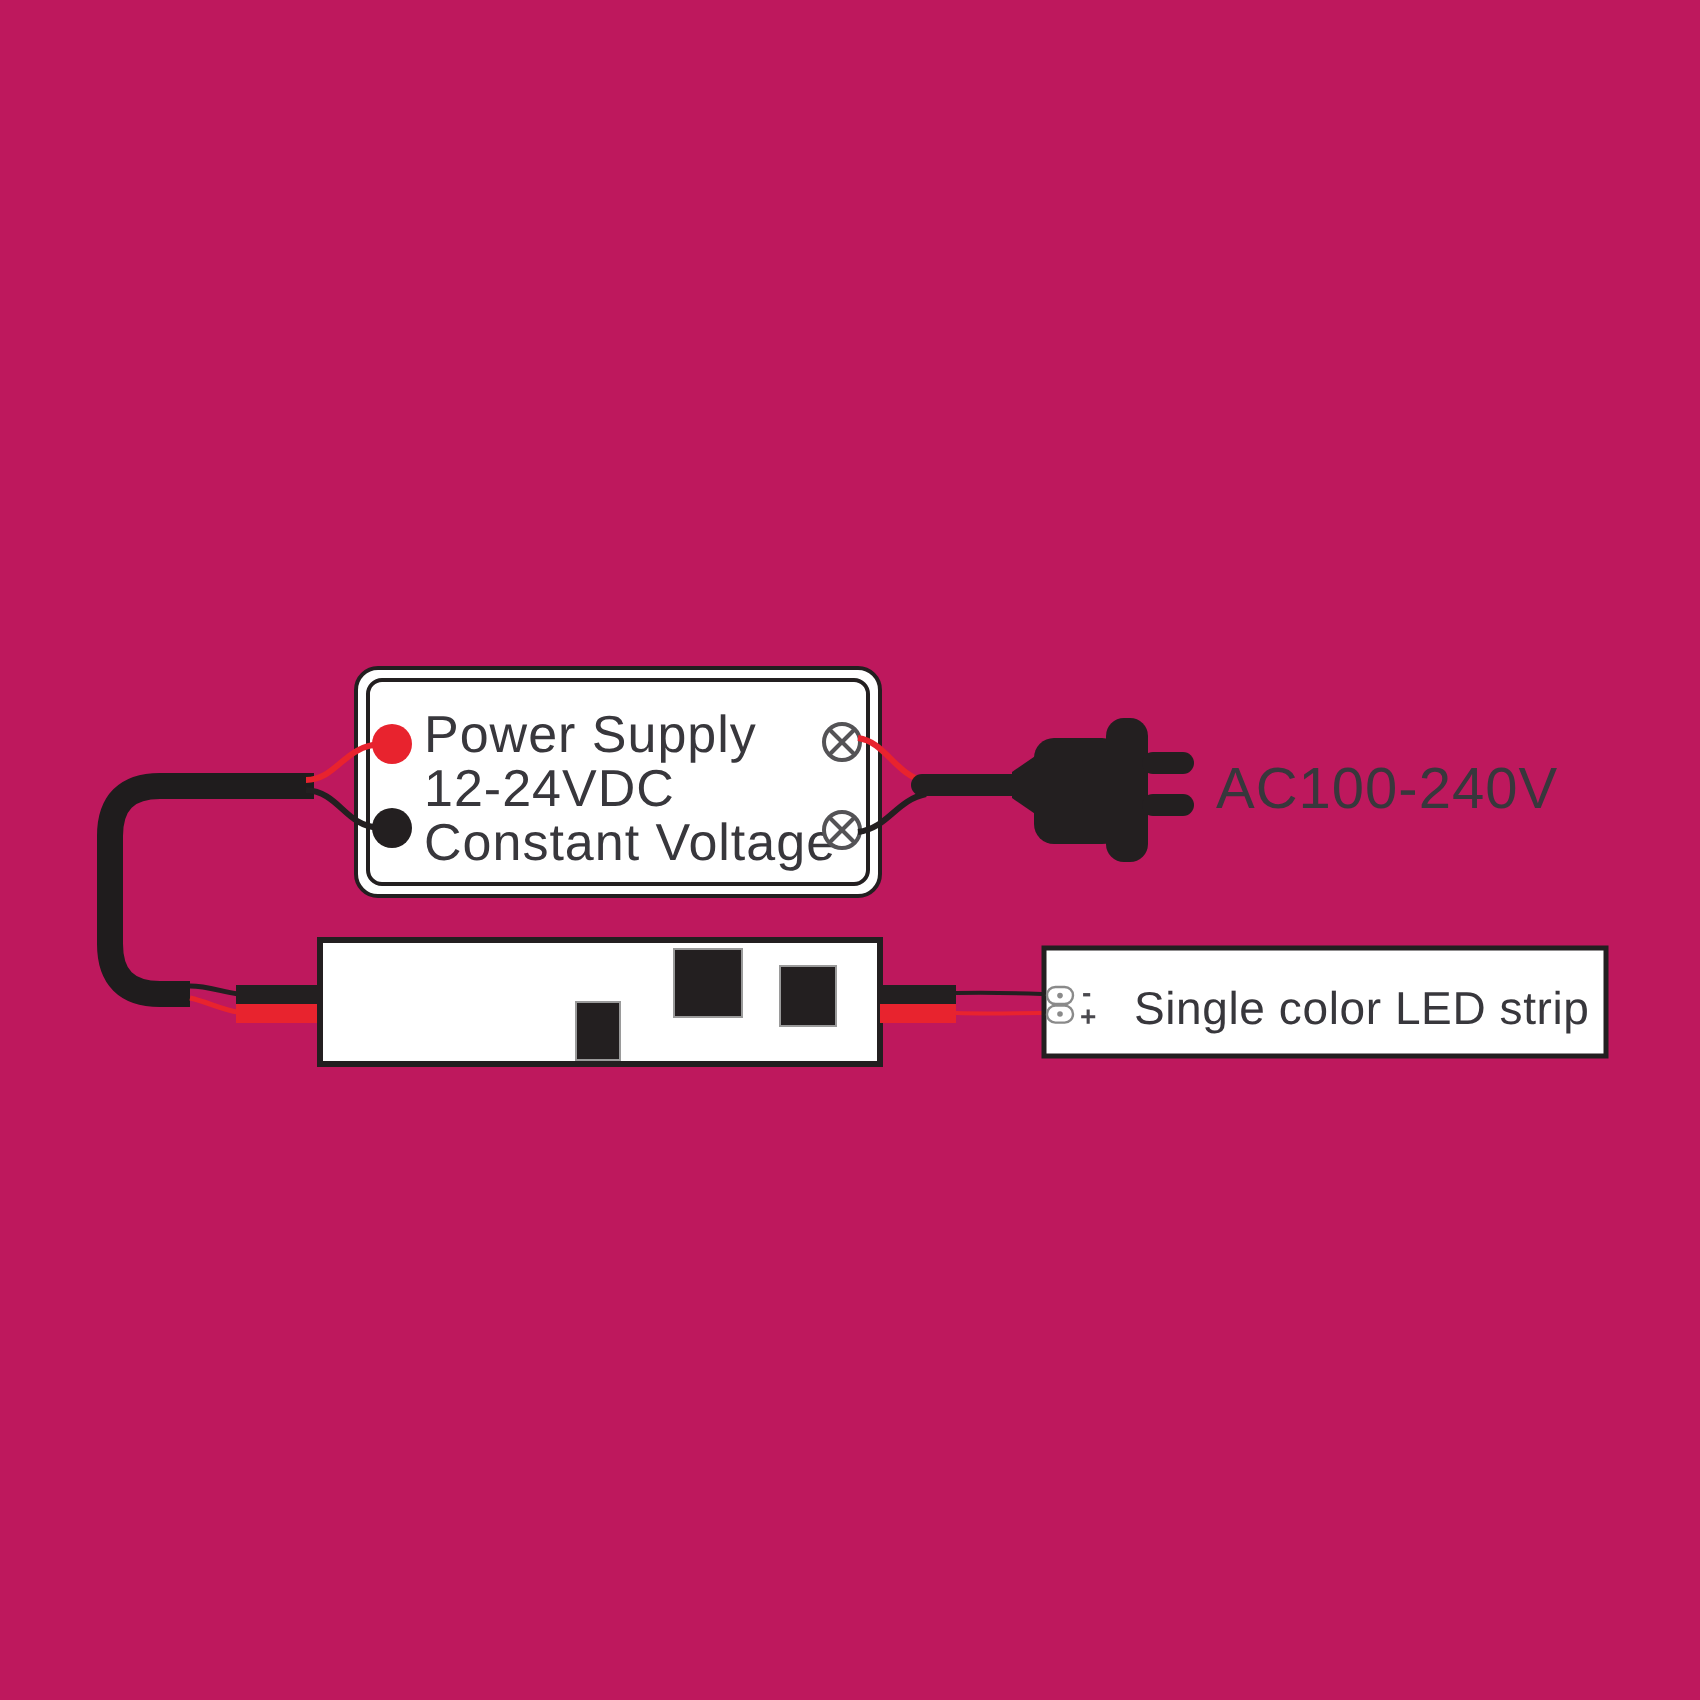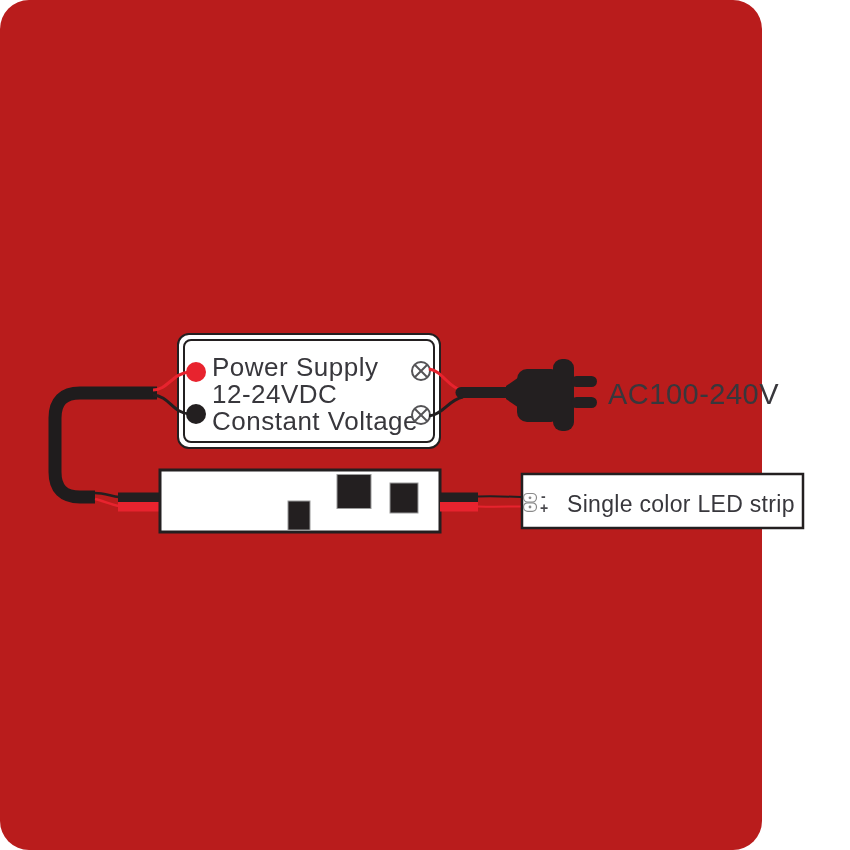--- a/index.html
+++ b/index.html
@@ -5,24 +5,23 @@
   html, body {
     margin: 0;
     padding: 0;
     background: #ffffff;
     width: 850px;
     height: 850px;
     overflow: hidden;
   }
   .canvas {
     position: relative;
-    width: 762px;
+    width: 850px;
     height: 850px;
-    background: #b91c1c;
-    border-radius: 29px;
+    background: #be185d;
   }
   svg { display: block; }
   text {
     font-family: "Liberation Sans", sans-serif;
     fill: #38373c;
   }
   .label-main { font-size: 26px; letter-spacing: 0.5px; }
   .label-ac   { font-size: 29px; letter-spacing: 0.5px; }
   .label-led  { font-size: 23px; letter-spacing: 0.3px; }
   .mark       { font-size: 14px; font-weight: bold; fill: #4a494e; }

